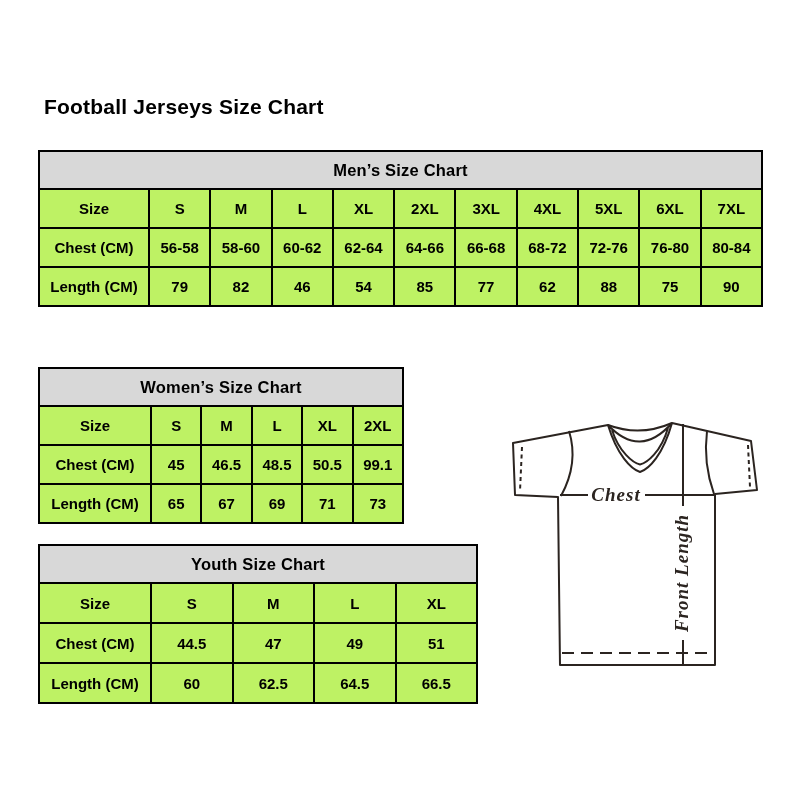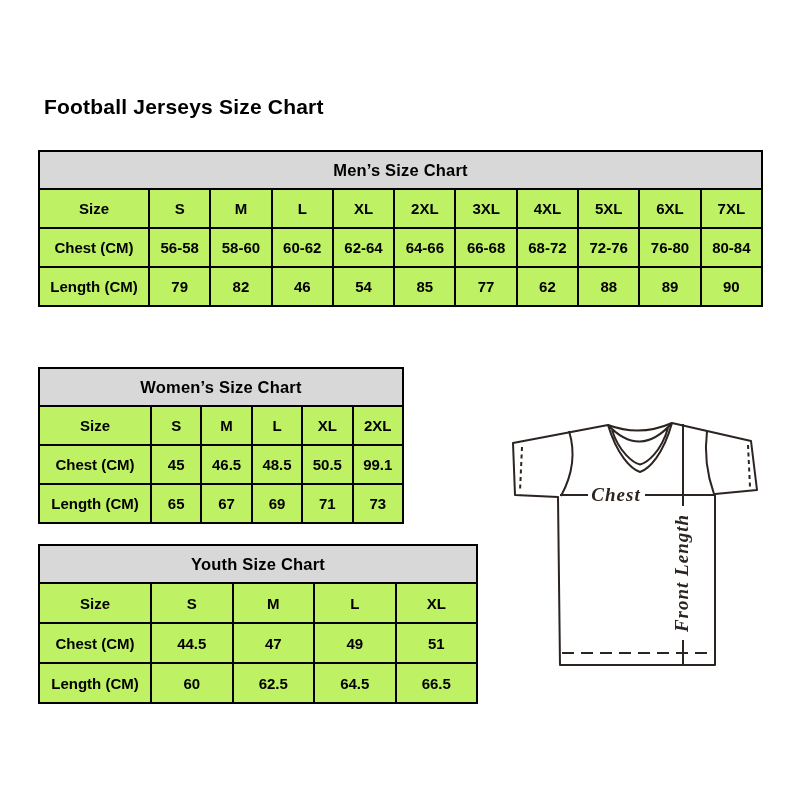--- a/index.html
+++ b/index.html
@@ -127,21 +127,21 @@
         <tr>
           <td>Length (CM)</td>
           <td>79</td>
           <td>82</td>
           <td>46</td>
           <td>54</td>
           <td>85</td>
           <td>77</td>
           <td>62</td>
           <td>88</td>
-          <td>89</td>
+          <td>75</td>
           <td>90</td>
         </tr>
       </tbody>
   </table>
 
   <table class="size-table" id="women-table">
     <colgroup>
       <col style="width:112px">
     </colgroup>
     <thead>

